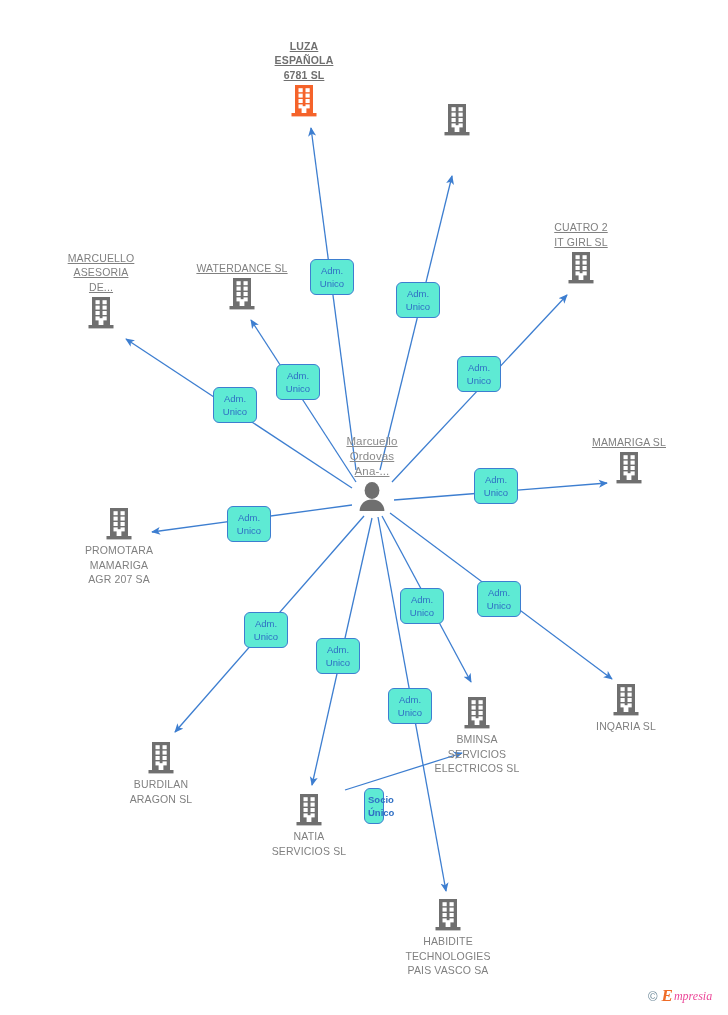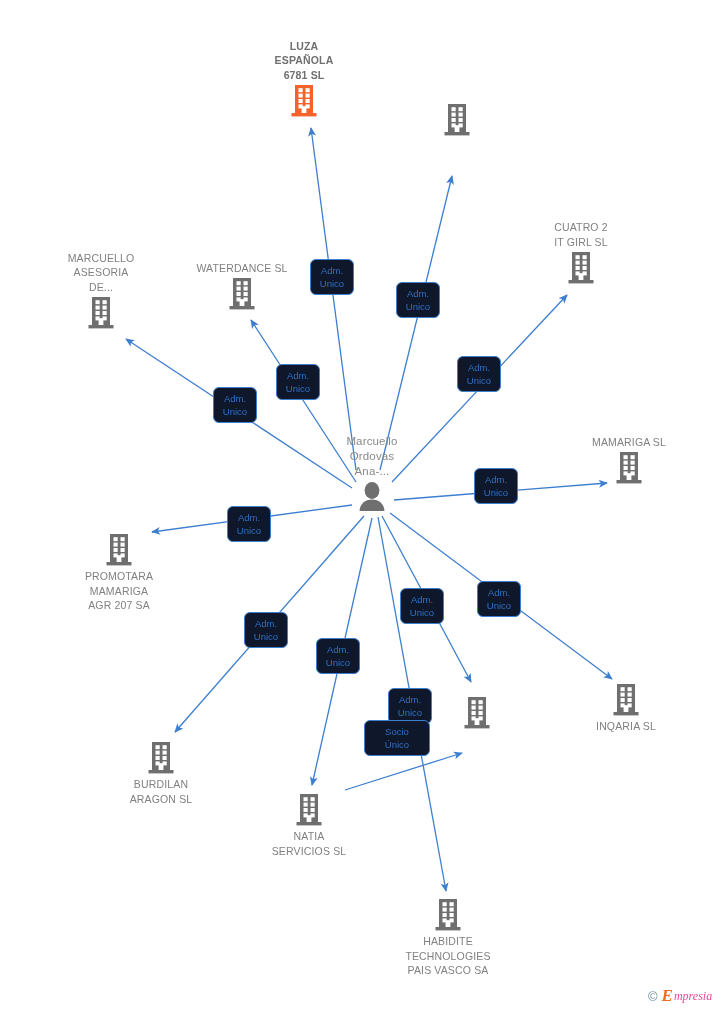--- a/index.html
+++ b/index.html
@@ -51,29 +51,29 @@
   }
   .node.focus .node-label {
     color: #6f6f6f;
     font-weight: bold;
   }
   .node.person .node-label {
     font-size: 11.5px;
     line-height: 15px;
     color: #8a8a8a;
   }
-  .label-above .node-label { margin-bottom: 2px; }
+  .label-above .node-label { margin-bottom: 2px; text-decoration: underline; }
   .label-below .node-label { margin-top: 2px; }
 
   .badge {
     position: absolute;
     box-sizing: border-box;
     border: 1.4px solid #3d7ed0;
     border-radius: 6px;
-    background: #0f172a;
+    background: #5eead4;
     color: #2f6fc4;
     font-size: 9.5px;
     line-height: 13px;
     text-align: center;
     padding: 4px 3px 4px 3px;
     white-space: pre-line;
     font-family: "Liberation Sans", sans-serif;
     pointer-events: auto;
   }
   .watermark {
@@ -233,21 +233,21 @@
             <rect x="16.5" y="4.2" width="4.2" height="4.0" fill="#ffffff"></rect>
             <rect x="9.5" y="9.6" width="4.2" height="4.0" fill="#ffffff"></rect>
             <rect x="16.5" y="9.6" width="4.2" height="4.0" fill="#ffffff"></rect>
             <rect x="9.5" y="15" width="4.2" height="4.0" fill="#ffffff"></rect>
             <rect x="16.5" y="15" width="4.2" height="4.0" fill="#ffffff"></rect>
             <rect x="9.5" y="20.4" width="4.2" height="4.0" fill="#ffffff"></rect>
             <rect x="16.5" y="20.4" width="4.2" height="4.0" fill="#ffffff"></rect>
             <rect x="12.6" y="22.2" width="4.8" height="6.8" fill="#ffffff"></rect>
           </svg></span>
       </div>
-      <div class="node company label-below" style="left: 119px; top: 533px;">
+      <div class="node company label-below" style="left: 119px; top: 507px;">
         <span class="icon-wrap"><svg width="30" height="34" viewBox="0 0 30 34" fill="#6f6f6f">
             <path d="M6 1 h18 v28 h-18 z" fill="#6f6f6f"></path>
             <rect x="2.5" y="29" width="25" height="3.4" fill="#6f6f6f"></rect>
             <rect x="9.5" y="4.2" width="4.2" height="4.0" fill="#ffffff"></rect>
             <rect x="16.5" y="4.2" width="4.2" height="4.0" fill="#ffffff"></rect>
             <rect x="9.5" y="9.6" width="4.2" height="4.0" fill="#ffffff"></rect>
             <rect x="16.5" y="9.6" width="4.2" height="4.0" fill="#ffffff"></rect>
             <rect x="9.5" y="15" width="4.2" height="4.0" fill="#ffffff"></rect>
             <rect x="16.5" y="15" width="4.2" height="4.0" fill="#ffffff"></rect>
             <rect x="9.5" y="20.4" width="4.2" height="4.0" fill="#ffffff"></rect>
@@ -281,20 +281,23 @@
             <rect x="9.5" y="4.2" width="4.2" height="4.0" fill="#ffffff"></rect>
             <rect x="16.5" y="4.2" width="4.2" height="4.0" fill="#ffffff"></rect>
             <rect x="9.5" y="9.6" width="4.2" height="4.0" fill="#ffffff"></rect>
             <rect x="16.5" y="9.6" width="4.2" height="4.0" fill="#ffffff"></rect>
             <rect x="9.5" y="15" width="4.2" height="4.0" fill="#ffffff"></rect>
             <rect x="16.5" y="15" width="4.2" height="4.0" fill="#ffffff"></rect>
             <rect x="9.5" y="20.4" width="4.2" height="4.0" fill="#ffffff"></rect>
             <rect x="16.5" y="20.4" width="4.2" height="4.0" fill="#ffffff"></rect>
             <rect x="12.6" y="22.2" width="4.8" height="6.8" fill="#ffffff"></rect>
           </svg></span>
+        <span class="node-label">BMINSA
+SERVICIOS
+ELECTRICOS SL</span>
       </div>
       <div class="node company label-below" style="left: 161px; top: 741px;">
         <span class="icon-wrap"><svg width="30" height="34" viewBox="0 0 30 34" fill="#6f6f6f">
             <path d="M6 1 h18 v28 h-18 z" fill="#6f6f6f"></path>
             <rect x="2.5" y="29" width="25" height="3.4" fill="#6f6f6f"></rect>
             <rect x="9.5" y="4.2" width="4.2" height="4.0" fill="#ffffff"></rect>
             <rect x="16.5" y="4.2" width="4.2" height="4.0" fill="#ffffff"></rect>
             <rect x="9.5" y="9.6" width="4.2" height="4.0" fill="#ffffff"></rect>
             <rect x="16.5" y="9.6" width="4.2" height="4.0" fill="#ffffff"></rect>
             <rect x="9.5" y="15" width="4.2" height="4.0" fill="#ffffff"></rect>
@@ -360,21 +363,21 @@
       <div class="badge" style="left: 477px; top: 581px; width: 44px; height: 36px;">Adm.
 Unico</div>
       <div class="badge" style="left: 400px; top: 588px; width: 44px; height: 36px;">Adm.
 Unico</div>
       <div class="badge" style="left: 244px; top: 612px; width: 44px; height: 36px;">Adm.
 Unico</div>
       <div class="badge" style="left: 316px; top: 638px; width: 44px; height: 36px;">Adm.
 Unico</div>
       <div class="badge" style="left: 388px; top: 688px; width: 44px; height: 36px;">Adm.
 Unico</div>
-      <div class="badge" style="left: 364px; top: 720px; width: 66px; height: 36px;">Socio
+      <div class="badge" style="left: 364px; top: 788px; width: 20px; height: 36px; font-weight: bold;">Socio
 Único</div>
     </div>
 
   <div class="watermark" style="left:648px; top:996px; transform:translateY(-50%);">
     <span class="copy">©</span>
     <span class="brand-e">E</span>
     <span class="brand-rest">mpresia</span>
   </div>
 
 </div>

